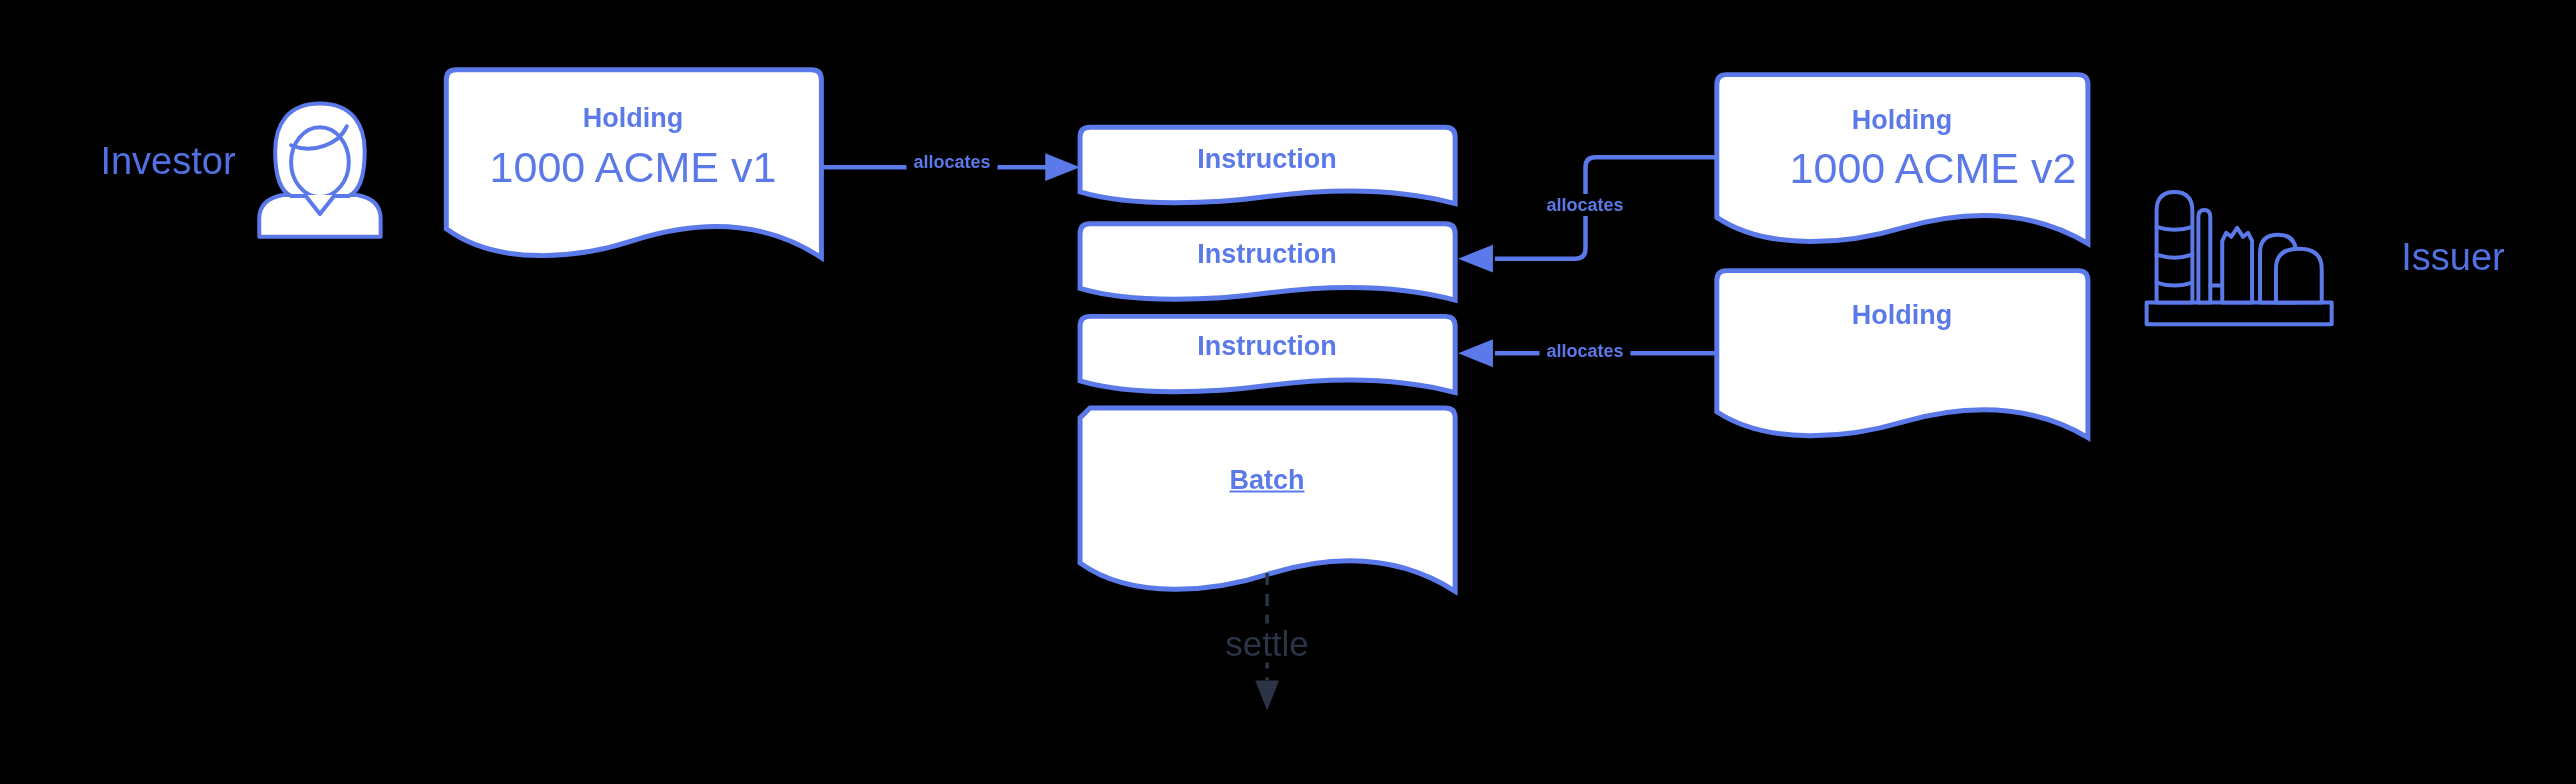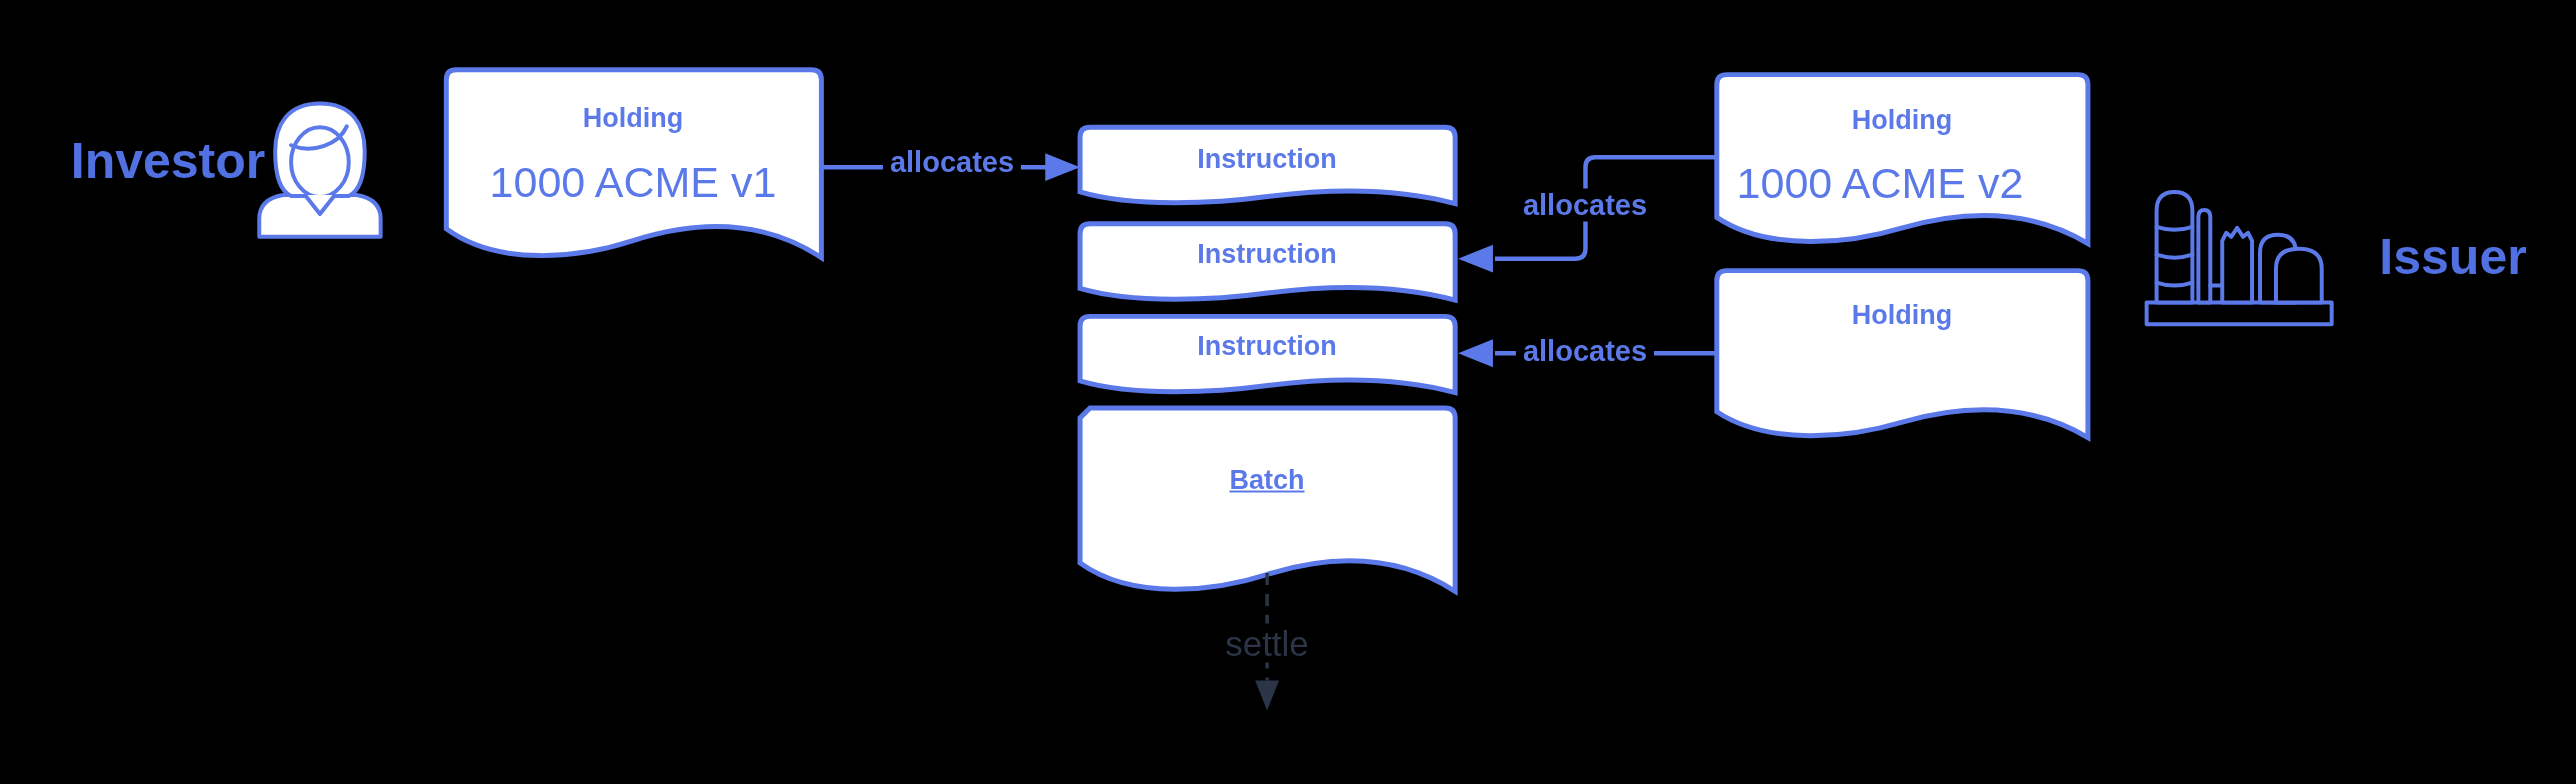--- a/index.html
+++ b/index.html
@@ -17,23 +17,23 @@
   .settle-line{stroke:var(--settle); stroke-width:3.5; fill:none; stroke-dasharray:12 9;}
   .settle-head{fill:var(--settle); stroke:none;}
   .icon-stroke{fill:none; stroke:var(--accent); stroke-width:4; stroke-linejoin:round; stroke-linecap:round;}
   .icon-fillwhite{fill:var(--fill); stroke:var(--accent); stroke-width:4; stroke-linejoin:round;}
   .icon-fillblack{fill:var(--bg); stroke:var(--accent); stroke-width:4; stroke-linejoin:round;}
   .lbl{
     position:absolute; transform:translate(-50%,-50%); white-space:nowrap;
     color:var(--accent); line-height:1;
   }
   .node-title{font-size:27px; font-weight:bold;}
-  .node-subtitle{font-size:43px; font-weight:normal;margin-top:15px;}
-  .persona-label{font-size:50px; font-weight:bold; color:var(--persona);}
-  .edge-label{font-size:29px; font-weight:bold; background:var(--bg); padding:2px 7px;}
+  .node-subtitle{font-size:43px; font-weight:normal;}
+  .persona-label{font-size:38px; font-weight:normal; color:var(--persona);}
+  .edge-label{font-size:18px; font-weight:bold; background:var(--bg); padding:2px 7px;}
   .settle-label{font-size:35px; color:var(--settle); background:var(--bg); padding:2px 5px;}
 </style>
 </head>
 <body>
 
 <div id="canvas">
 
   <svg id="shapes" width="2576" height="784" viewBox="0 0 2588 788">
 
     <path class="doc" d="M 458,70 H 815 Q 825,70 825,80 V 259 C 757,214 685.5,226 636.5,241.6 C 583.7,259 500.8,268.9 448,230 V 80 Q 448,70 458,70 Z"></path>
@@ -97,21 +97,21 @@
 
   <div class="lbl node-title" style="left:633px; top:118px;">Holding</div>
   <div class="lbl node-subtitle" style="left:633px; top:167px;">1000 ACME v1</div>
 
   <div class="lbl node-title" style="left:1267px; top:159px;">Instruction</div>
   <div class="lbl node-title" style="left:1267px; top:254px;">Instruction</div>
   <div class="lbl node-title" style="left:1267px; top:346px;">Instruction</div>
   <div class="lbl node-title" style="left:1267px; top:480px;text-decoration:underline;">Batch</div>
 
   <div class="lbl node-title" style="left:1902px; top:120px;">Holding</div>
-  <div class="lbl node-subtitle" style="left:1880px; top:168px;">1000 ACME v2</div>
+  <div class="lbl node-subtitle" style="left:1933px; top:168px;">1000 ACME v2</div>
 
   <div class="lbl node-title" style="left:1902px; top:315px;">Holding</div>
 
   <div class="lbl edge-label" style="left:952px; top:162px;">allocates</div>
   <div class="lbl edge-label" style="left:1585px; top:205px;">allocates</div>
   <div class="lbl edge-label" style="left:1585px; top:351px;">allocates</div>
 
   <div class="lbl settle-label" style="left:1267px; top:643px;">settle</div>
 </div>
 

